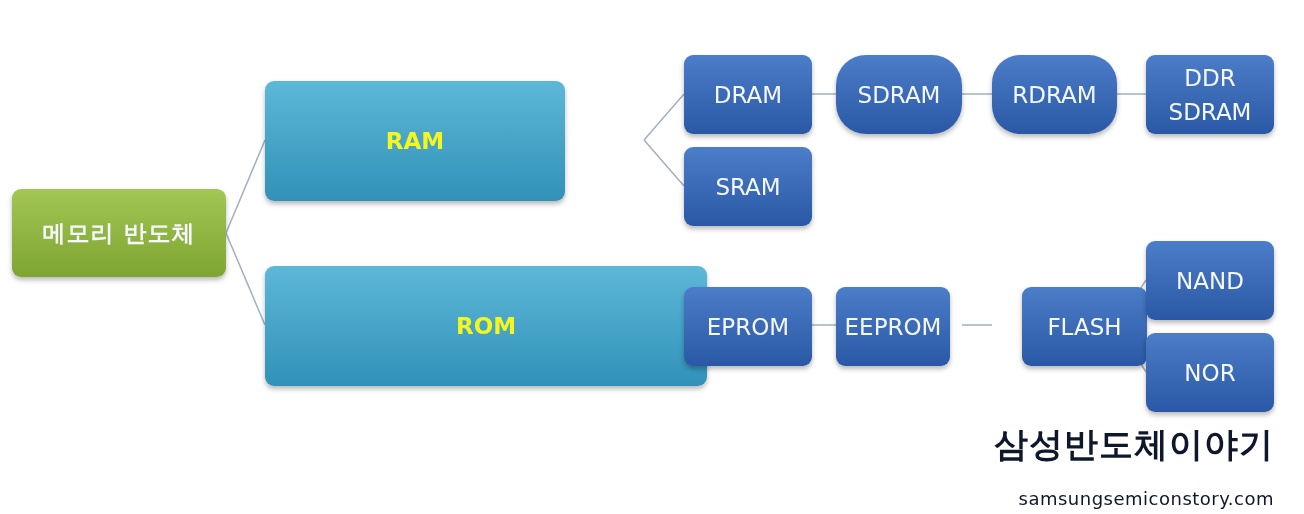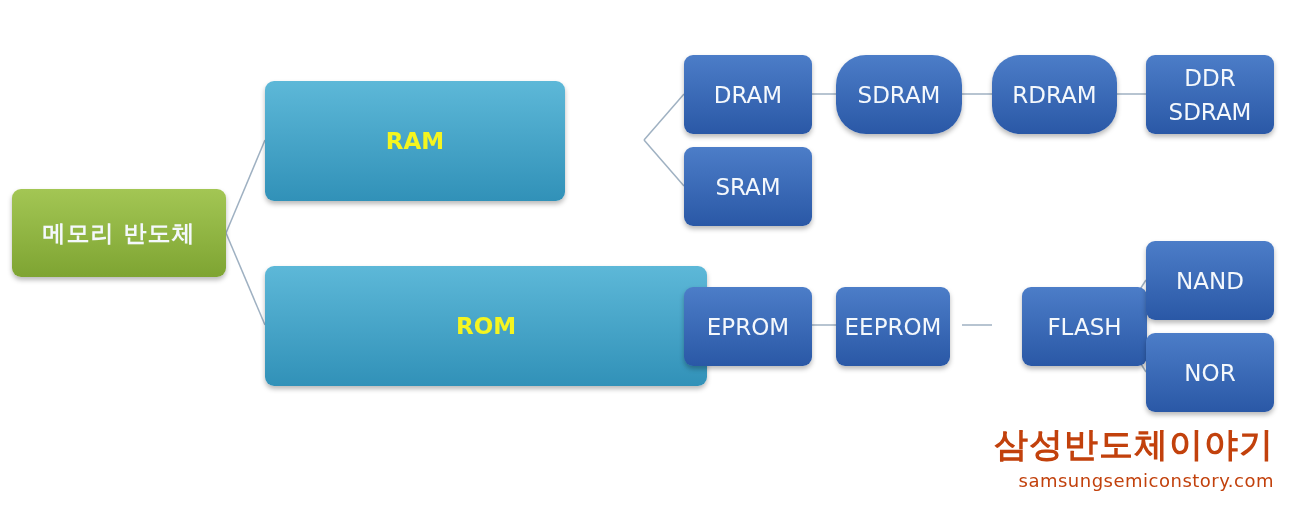--- a/index.html
+++ b/index.html
@@ -6,23 +6,23 @@
   body { width:1304px; height:514px; position:relative; overflow:hidden;
          font-family:"DejaVu Sans","Liberation Sans",sans-serif; }
   svg.connectors { position:absolute; left:0; top:0; width:1304px; height:514px; }
   .node { position:absolute; box-sizing:border-box; border-radius:9px;
           display:flex; flex-direction:column; align-items:center; justify-content:center;
           text-align:center; color:#f4f8fc; box-shadow:0 3px 5px rgba(0,0,0,0.28); }
   .root { background:linear-gradient(#a3c654,#7ea432); font-size:23px; font-weight:bold; letter-spacing:1px; }
   .mid { background:linear-gradient(#5db8d8,#3191b8); font-size:23px; line-height:36px; }
   .mid .acronym { color:#f5f520; font-weight:bold; }
   .leaf { background:linear-gradient(#4c7dc8,#2a58a6); font-size:23px; line-height:36px; }
-  .wm { position:absolute; right:30px; text-align:right; color:#c2410c; }
+  .wm { position:absolute; right:30px; text-align:right; color:#0f172a; }
   .wm-ko { top:422px; font-size:34px; font-weight:bold; letter-spacing:1px; }
-  .wm-en { top:470px; font-size:18px; letter-spacing:0.5px; }
+  .wm-en { top:488px; font-size:18px; letter-spacing:0.5px; }
 </style>
 </head>
 <body>
 
 <svg class="connectors">
   <g stroke="#9fb1c2" stroke-width="1.5" fill="none">
     <line x1="226" y1="233" x2="265" y2="140"></line>
     <line x1="226" y1="233" x2="265" y2="325"></line>
     <line x1="644" y1="140" x2="684" y2="94"></line>
     <line x1="644" y1="140" x2="684" y2="186"></line>

